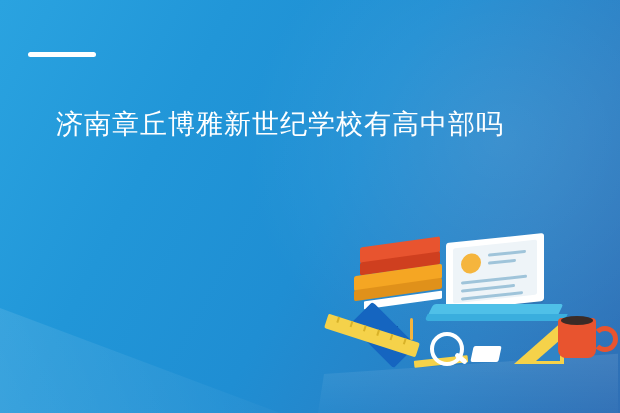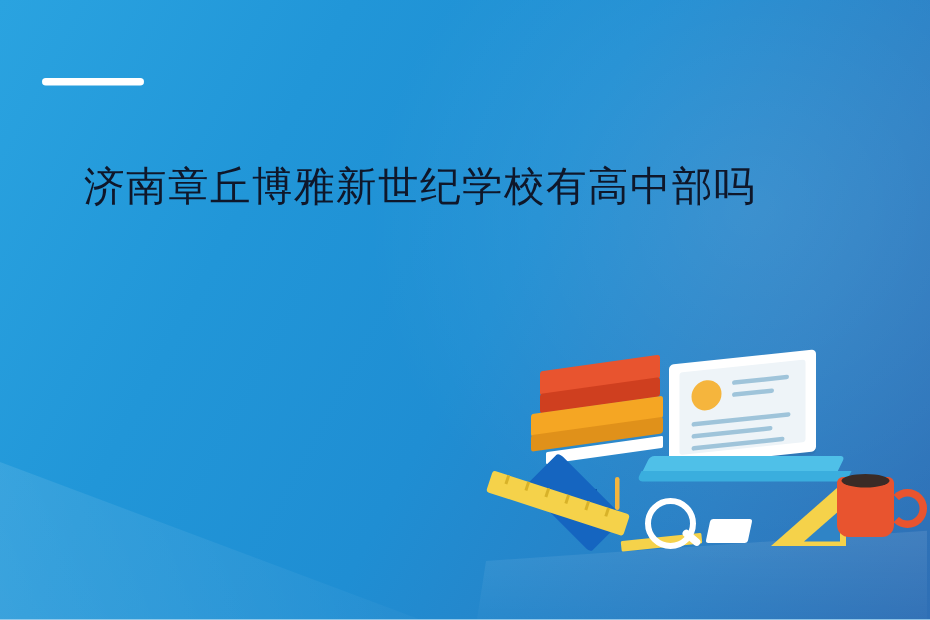--- a/index.html
+++ b/index.html
@@ -50,21 +50,21 @@
     height: 5px;
     background: #ffffff;
     border-radius: 3px;
   }
   
   .title {
     position: absolute;
     left: 56px;
     top: 104px;
     width: 520px;
-    color: #0f172a;
+    color: #ffffff;
     font-size: 27px;
     line-height: 40px;
     letter-spacing: 1px;
     font-weight: 400;
     white-space: nowrap;
   }
 
   
   .illo {
     position: absolute;

